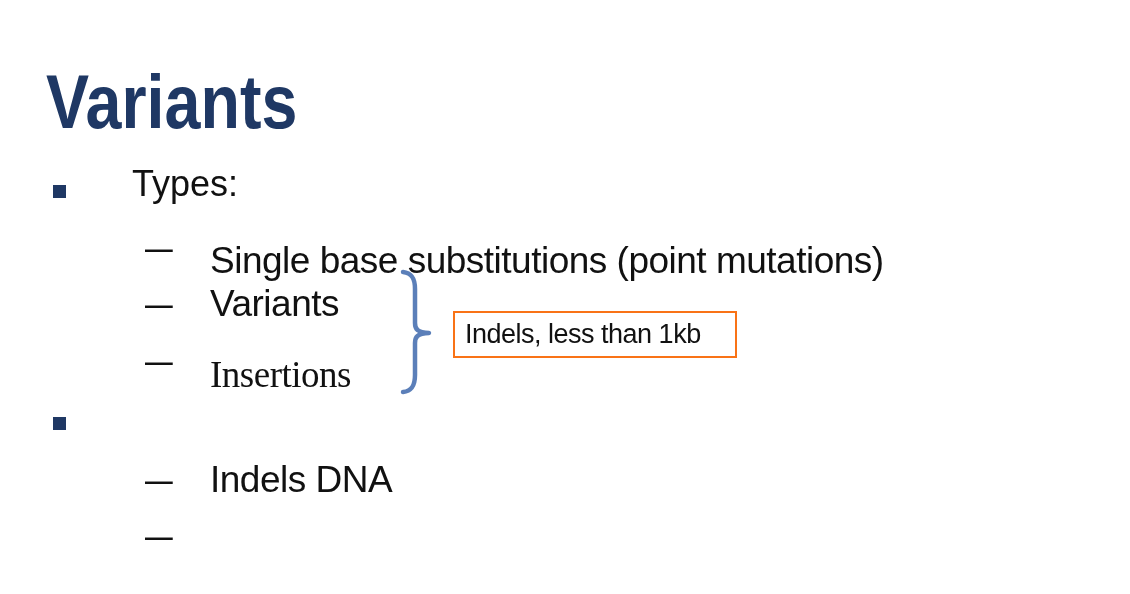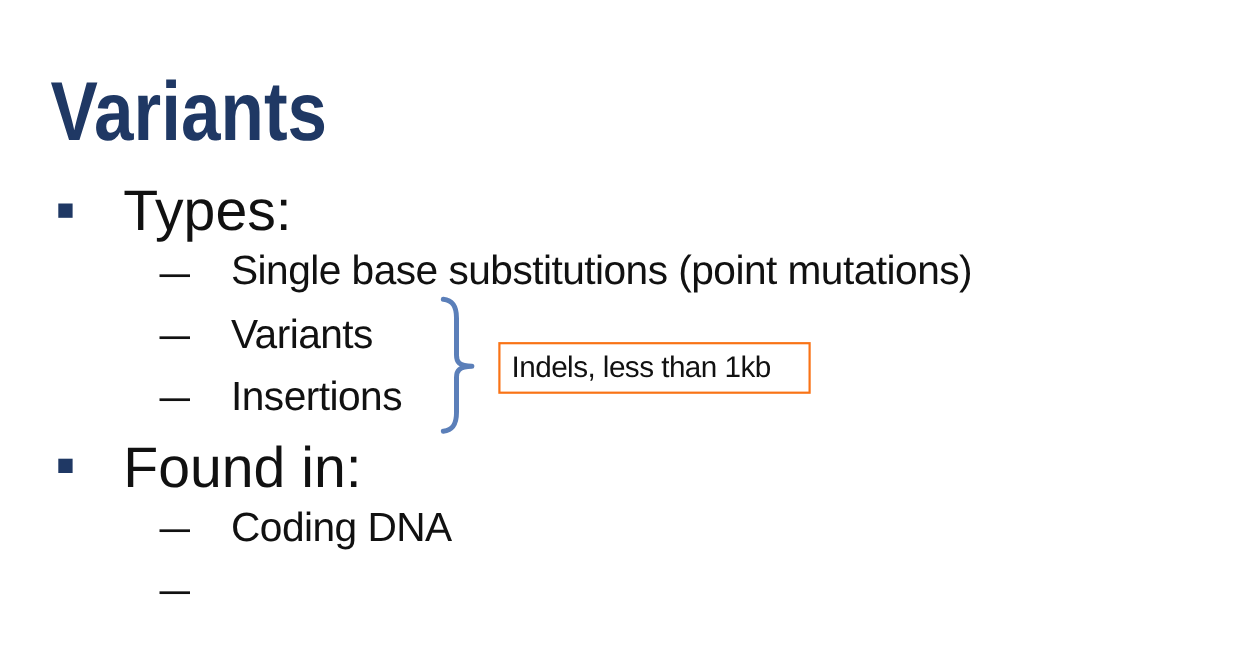--- a/index.html
+++ b/index.html
@@ -29,22 +29,22 @@
   }
   .bullet-square {
     position: absolute;
     left: 53px;
     width: 13px;
     height: 13px;
     background: #1F3864;
   }
   .lvl1 {
     position: absolute;
-    left: 112px;
-    font-size: 52px;
+    left: 132px;
+    font-size: 36px;
     line-height: 1;
     color: #111111;
     white-space: nowrap;
   }
   .lvl2-dash {
     position: absolute;
     left: 145px;
     font-size: 37px;
     line-height: 1;
     color: #111111;
@@ -91,37 +91,36 @@
 <body>
 
 <div class="slide">
 
   <h1 class="title"><span class="squeeze">Variants</span></h1>
 
   <span class="bullet-square" style="top:185px;"></span>
   <div class="lvl1" style="top:166px;">Types:</div>
 
   <div class="lvl2-dash" style="top:229px;"><span class="stretch">–</span></div>
-  <div class="lvl2" style="top:227px;text-align:center;">Single base substitutions (point mutations)</div>
+  <div class="lvl2" style="top:242px;text-align:center;">Single base substitutions (point mutations)</div>
 
   <div class="lvl2-dash" style="top:285px;"><span class="stretch">–</span></div>
   <div class="lvl2" style="top:285px;">Variants</div>
 
   <div class="lvl2-dash" style="top:342px;"><span class="stretch">–</span></div>
-  <div class="lvl2" style="top:342px;">Insertions</div>
+  <div class="lvl2" style="top:356px;font-family:Liberation Serif, serif;">Insertions</div>
 
   <svg class="brace-svg" viewBox="0 0 36 128" aria-hidden="true">
     <path d="M5 4 C14 5 17 11 17 21 L17 55 C17 61 19 64.5 31 65 C19 65.5 17 69 17 75 L17 107 C17 117 14 123 5 124" fill="none" stroke="#5B7FB9" stroke-width="4.5" stroke-linecap="round" stroke-linejoin="round"></path>
   </svg>
 
   <div class="callout">
     <span>Indels, less than 1kb</span>
   </div>
 
   <span class="bullet-square" style="top:417px;"></span>
-  <div class="lvl1" style="top:400px;">Found in:</div>
 
   <div class="lvl2-dash" style="top:461px;"><span class="stretch">–</span></div>
-  <div class="lvl2" style="top:461px;">Coding DNA</div>
+  <div class="lvl2" style="top:461px;">Indels DNA</div>
 
   <div class="lvl2-dash" style="top:517px;"><span class="stretch">–</span></div>
 
 </div>
 
 </body></html>

